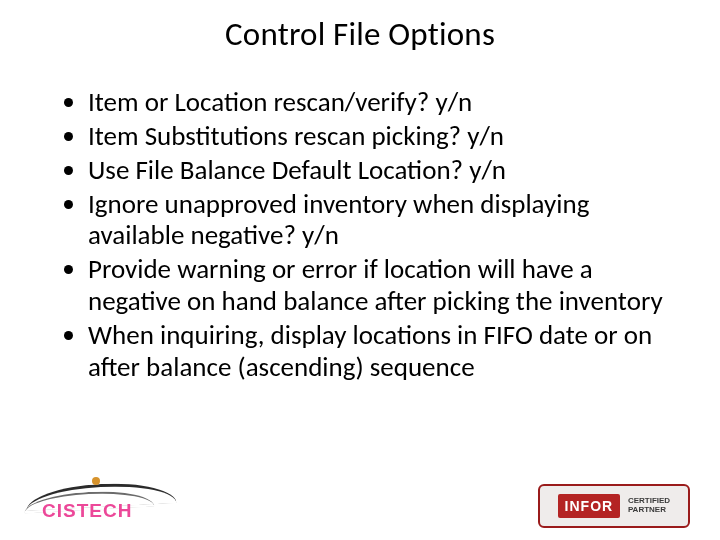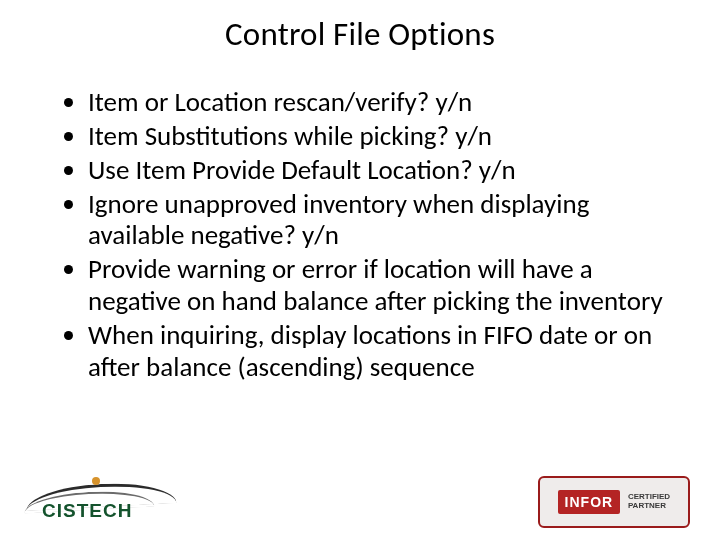--- a/index.html
+++ b/index.html
@@ -81,27 +81,27 @@
     background: #d7932c;
     border-radius: 50%;
   }
   .cistech .word {
     position: absolute;
     left: 18px; top: 22px;
     font-family: Arial, sans-serif;
     font-size: 19px;
     font-weight: 700;
     letter-spacing: 1px;
-    color: #14532d;
+    color: #ec4899;
   }
 
   
   .infor-badge {
     width: 152px;
-    height: 52px;
+    height: 44px;
     border: 2px solid #9a1b1b;
     border-radius: 6px;
     background: #efeceb;
     display: flex;
     align-items: center;
     justify-content: center;
     gap: 8px;
     box-sizing: border-box;
     padding: 8px 8px;
   }
@@ -131,22 +131,22 @@
 </head>
 <body>
 
 <div class="slide">
 
   <div class="title">Control File Options</div>
 
   <div class="body">
     <ul class="bullets">
       <li>Item or Location rescan/verify? y/n</li>
-      <li>Item Substitutions while picking? y/n</li>
-      <li>Use Item Provide Default Location? y/n</li>
+      <li>Item Substitutions rescan picking? y/n</li>
+      <li>Use File Balance Default Location? y/n</li>
       <li>Ignore unapproved inventory when displaying available negative? y/n</li>
       <li>Provide warning or error if location will have a negative on hand balance after picking the inventory</li>
       <li>When inquiring, display locations in FIFO date or on after balance (ascending) sequence</li>
     </ul>
   </div>
 
   <div class="footer-logos">
     <div class="cistech">
       <div class="swoosh1"></div>
       <div class="swoosh2"></div>

